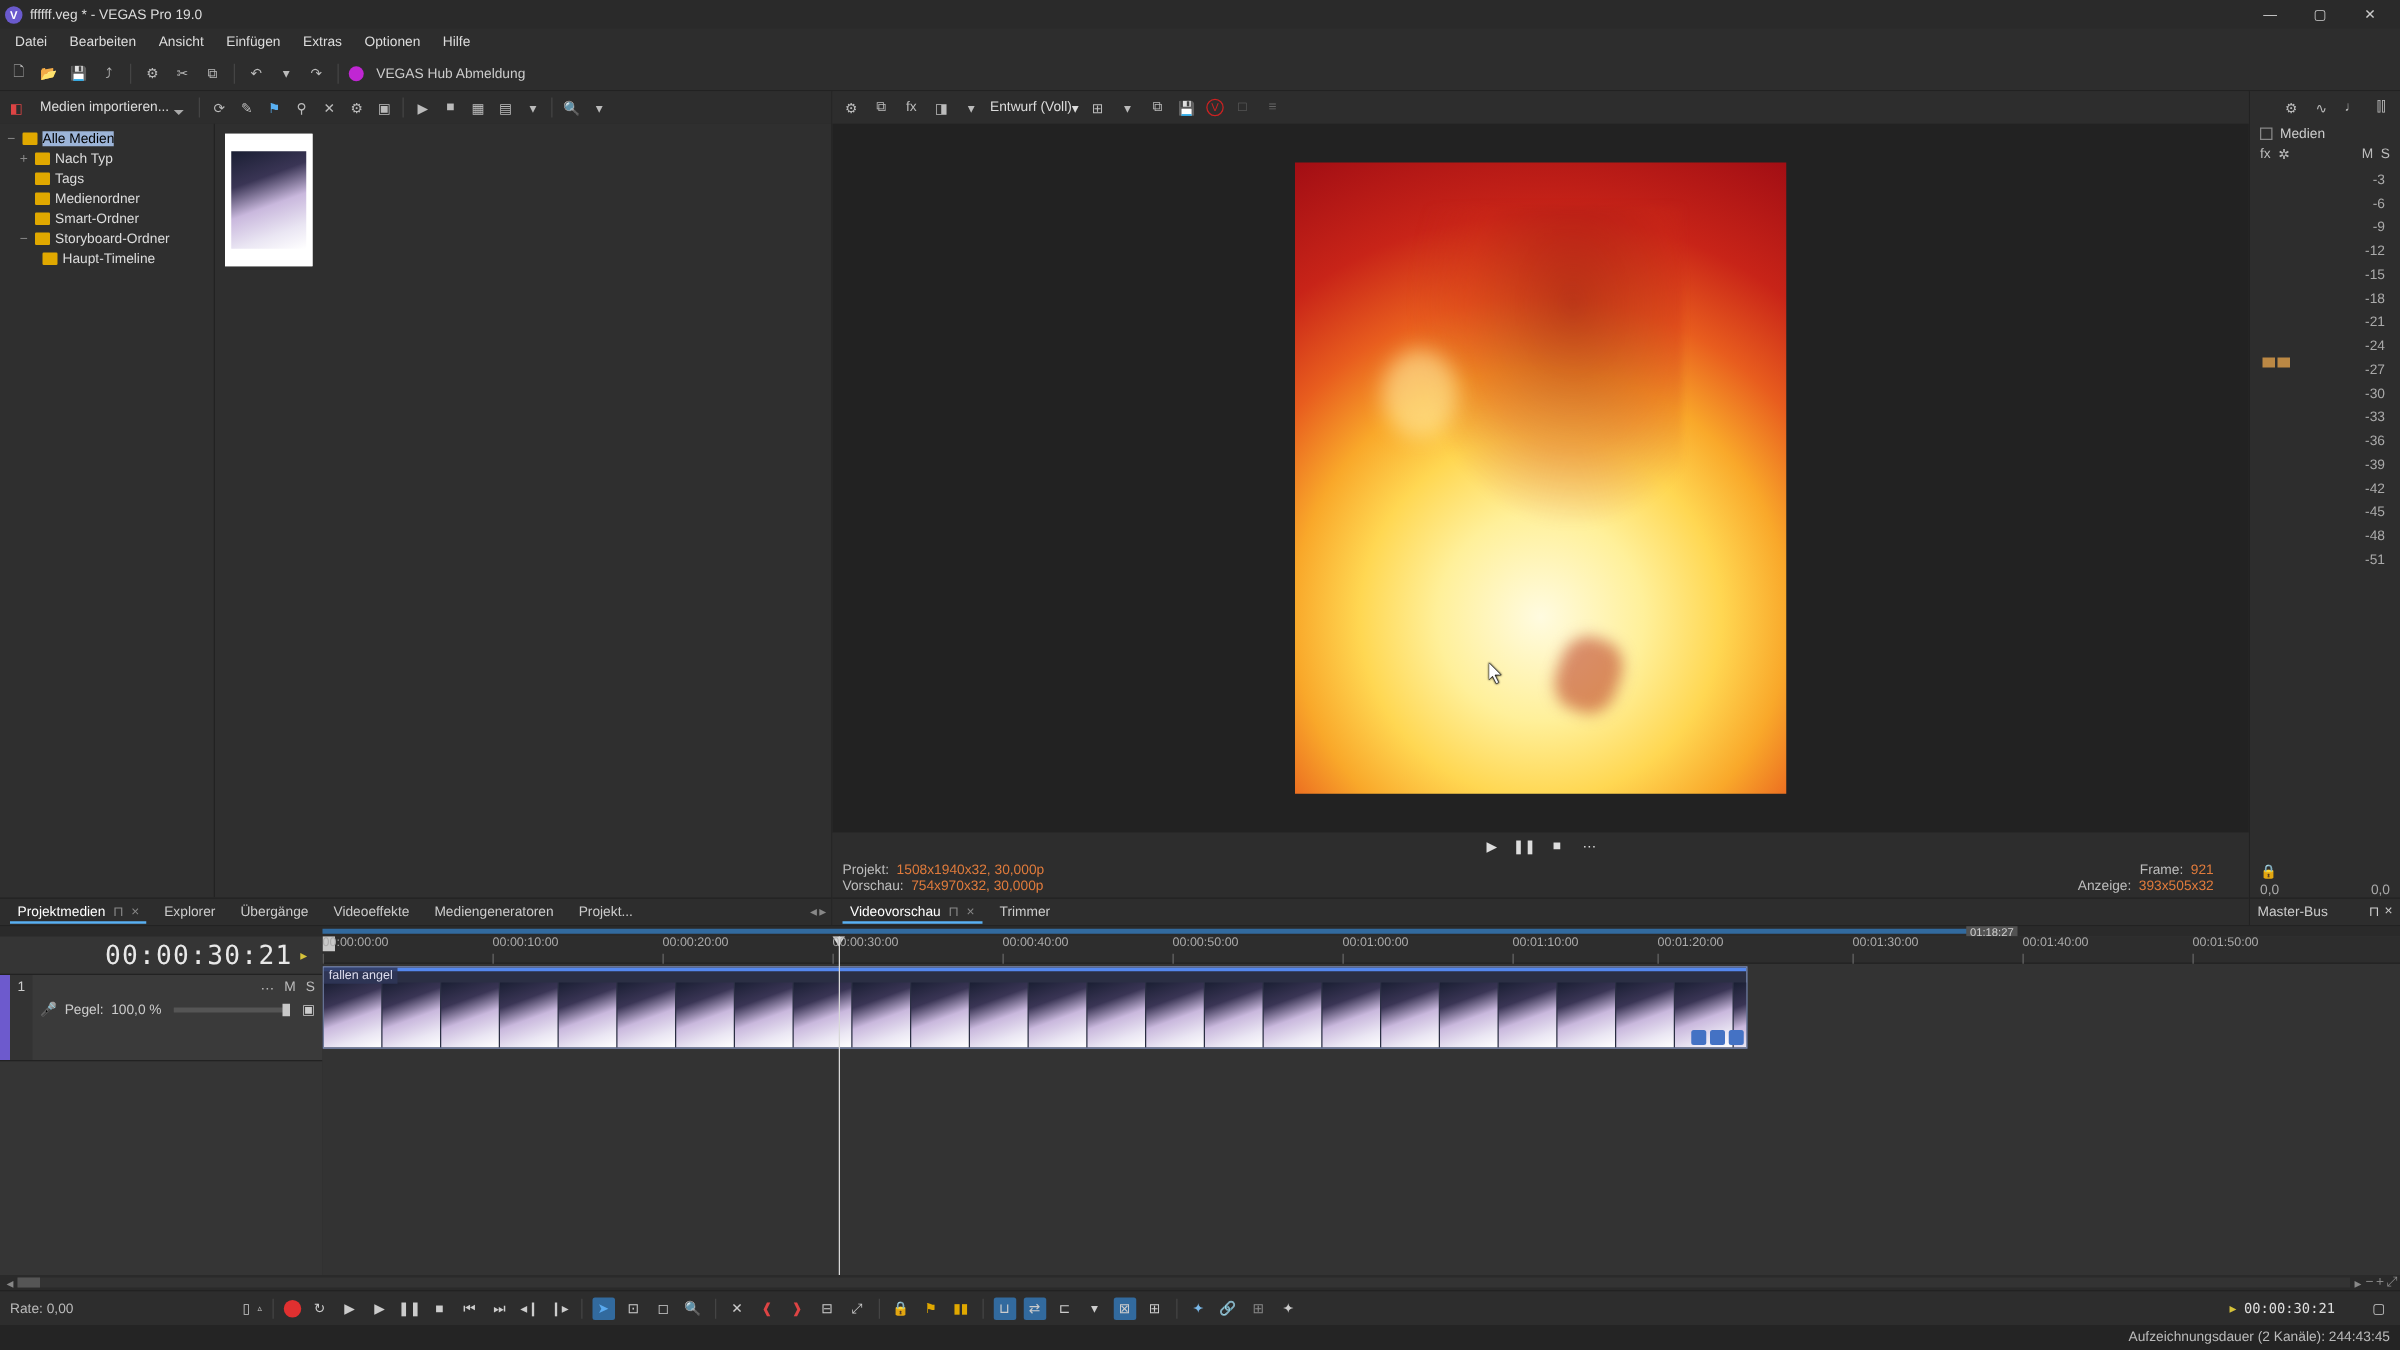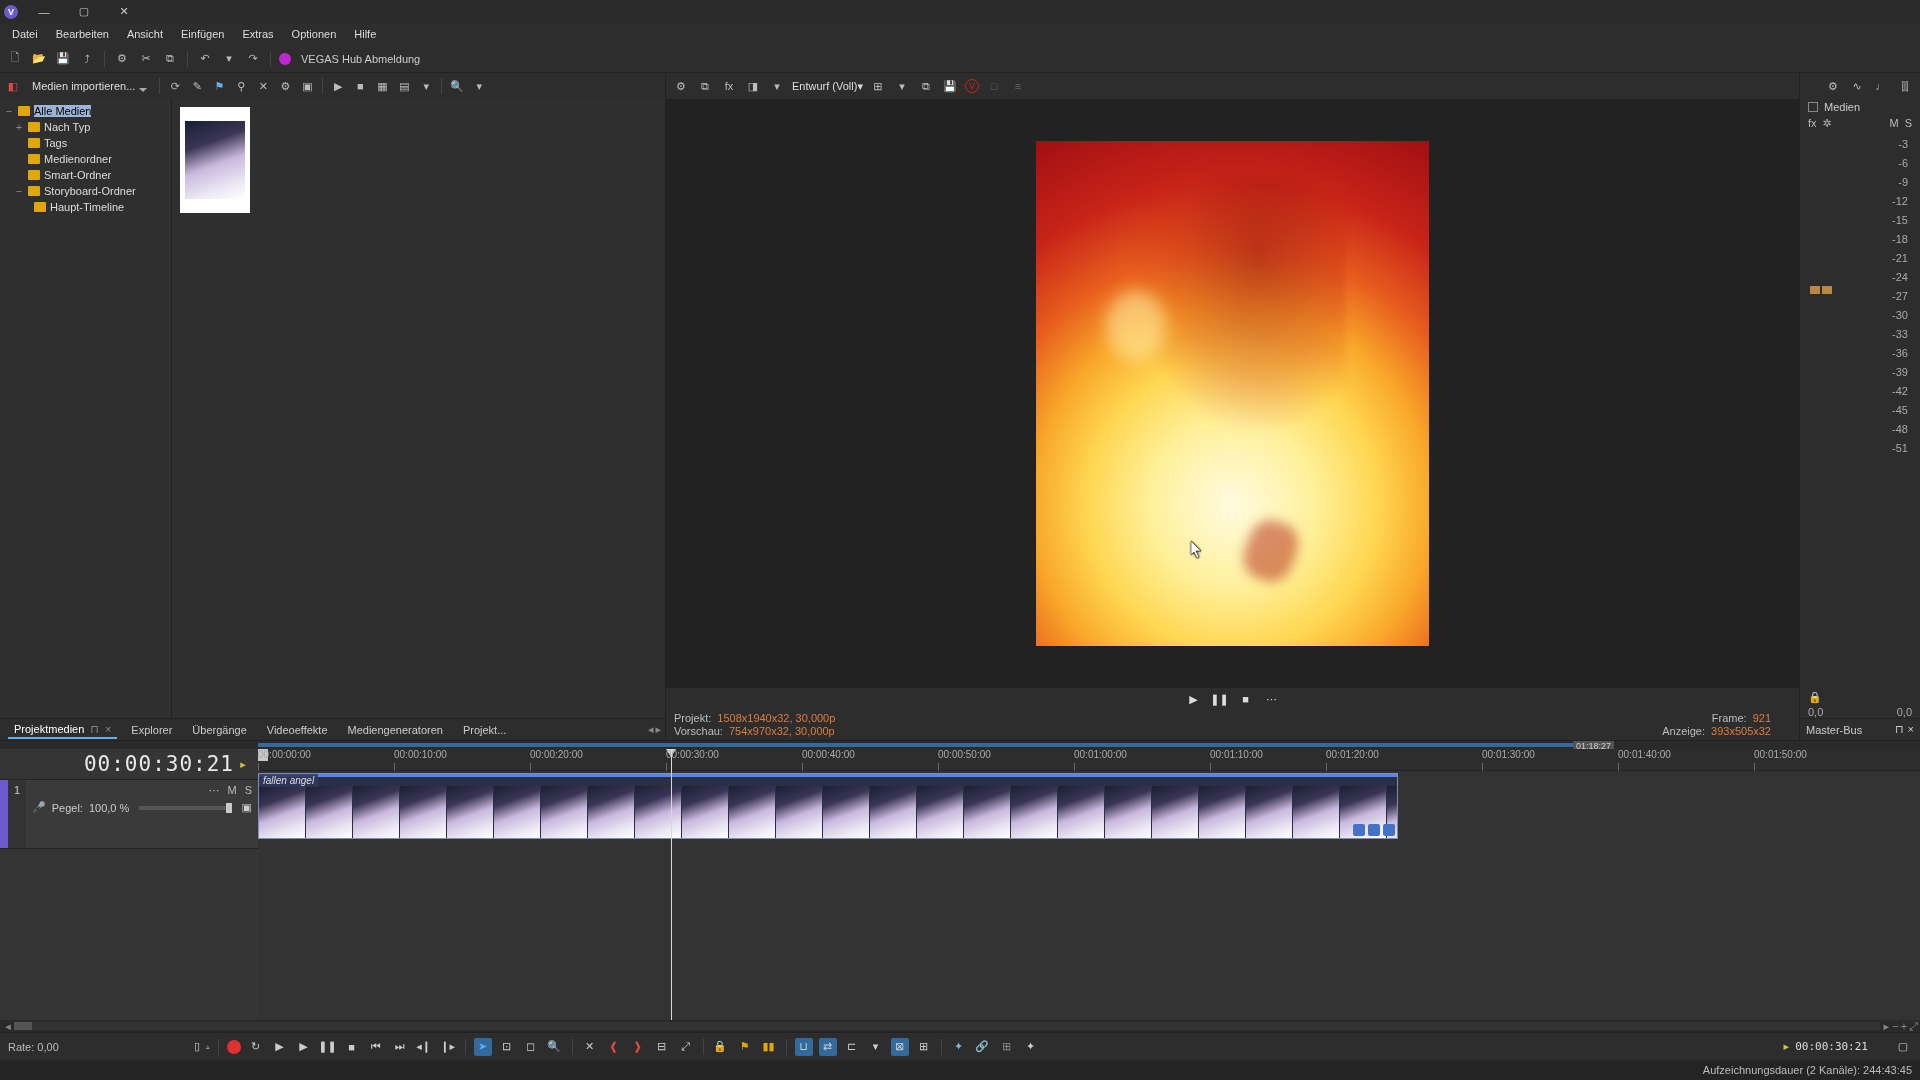--- a/index.html
+++ b/index.html
@@ -79,21 +79,21 @@
 .tbody .toprow { display: flex; justify-content: flex-end; gap: 8px; color: #bbb; }
 .tbody .pegelrow { display: flex; align-items: center; gap: 6px; }
 .tbody .slider { flex: 1; height: 4px; background: #555; position: relative; margin: 0 4px; }
 .tbody .slider .knob { position: absolute; right: 0; top: -3px; width: 6px; height: 10px; background: #c8c8c8; }
 .tl-tracks { flex: 1; position: relative; overflow: hidden; background: #333; }
 .ruler { height: 22px; background: #2d2d2d; position: relative; border-bottom: 1px solid #222; display: flex; }
 .rtick { position: absolute; top: 0; color: #aaa; font-size: 10px; }
 .rtick::before { content: ""; position: absolute; left: 0; top: 14px; width: 1px; height: 8px; background: #666; }
 .playhead-marker { position: absolute; top: 0; width: 0; height: 0; border-left: 5px solid transparent; border-right: 5px solid transparent; border-top: 8px solid #d8d8d8; transform: translateX(-5px); }
 .cursor-marker { position: absolute; top: 0; width: 10px; height: 12px; background: #c8c8c8; transform: translateX(-5px); }
-.clip-row { position: absolute; top: 22px; left: 0; right: 0; height: 70px; font-style: italic; }
+.clip-row { position: absolute; top: 22px; left: 0; right: 0; height: 70px; }
 .clip { position: absolute; top: 2px; bottom: 2px; background: #2b2f44; border: 1px solid #7d8db3; overflow: hidden; }
 .clip .clipname { position: absolute; top: 0; left: 0; padding: 1px 4px; font-size: 10px; color: #dde; background: rgba(47,54,88,0.85); z-index: 2; }
 .clip .fadebar { position: absolute; top: 0; left: 0; right: 0; height: 3px; background: #58e; }
 .clip .thumbs { position: absolute; top: 12px; bottom: 0; left: 0; right: 0; display: flex; }
 .clip .th { flex: 0 0 46px; height: 100%; background: linear-gradient(160deg, #1a1f33 0%, #3a3555 30%, #c9b8dd 55%, #eae6f3 80%, #ffffff 100%); margin-right: 1px; }
 .clip .fxicons { position: absolute; right: 2px; bottom: 2px; display: flex; gap: 3px; }
 .clip .fxicons span { width: 12px; height: 12px; background: #4472c4; border-radius: 2px; }
 .playhead-line { position: absolute; top: 0; bottom: 0; width: 1px; background: #d8d8d8; }
 .tl-hscroll { height: 12px; background: #2a2a2a; display: flex; align-items: center; padding: 0 2px; }
 .tl-hscroll .arrow { width: 12px; text-align: center; color: #888; }
@@ -108,20 +108,21 @@
 .tl-toolbar .tlbtn.boxed { background: #326a9e; border-radius: 2px; }
 .tl-toolbar .flex { flex: 1; }
 .tl-toolbar .tc-small { font-family: Consolas, monospace; color: #ddd; }
 .statusbar { height: 20px; background: #242424; display: flex; align-items: center; justify-content: flex-end; padding: 0 8px; color: #bbb; font-size: 10px; gap: 12px; }
 </style>
 </head>
 <body>
 
 <div class="titlebar">
   <span class="logo">V</span>
+  <span class="title">ffffff.veg * - VEGAS Pro 19.0</span>
   <span class="win-btn">—</span>
   <span class="win-btn">▢</span>
   <span class="win-btn">✕</span>
 </div>
 
 <div class="menubar">
   <span class="menuitem">Datei</span>
   <span class="menuitem">Bearbeiten</span>
   <span class="menuitem">Ansicht</span>
   <span class="menuitem">Einfügen</span>
@@ -284,20 +285,24 @@
       <div class="col" style="align-items:flex-end">
         <div class="row">
             <span>Frame:</span>
             <span class="val">921</span>
           </div>
         <div class="row">
             <span>Anzeige:</span>
             <span class="val">393x505x32</span>
           </div>
       </div>
+    </div>
+    <div class="bottom-tabs">
+      <span class="tab active"><span>Videovorschau</span><span class="close">⊓</span><span class="close">×</span></span>
+      <span class="tab">Trimmer</span>
     </div>
   </div>
 
   <div class="right-pane">
     <div class="master-toolbar">
       <span class="tbicon">⚙</span>
       <span class="tbicon">∿</span>
       <span class="tbicon">♩</span>
       <span class="tbicon">⫿⫿</span>
     </div>

